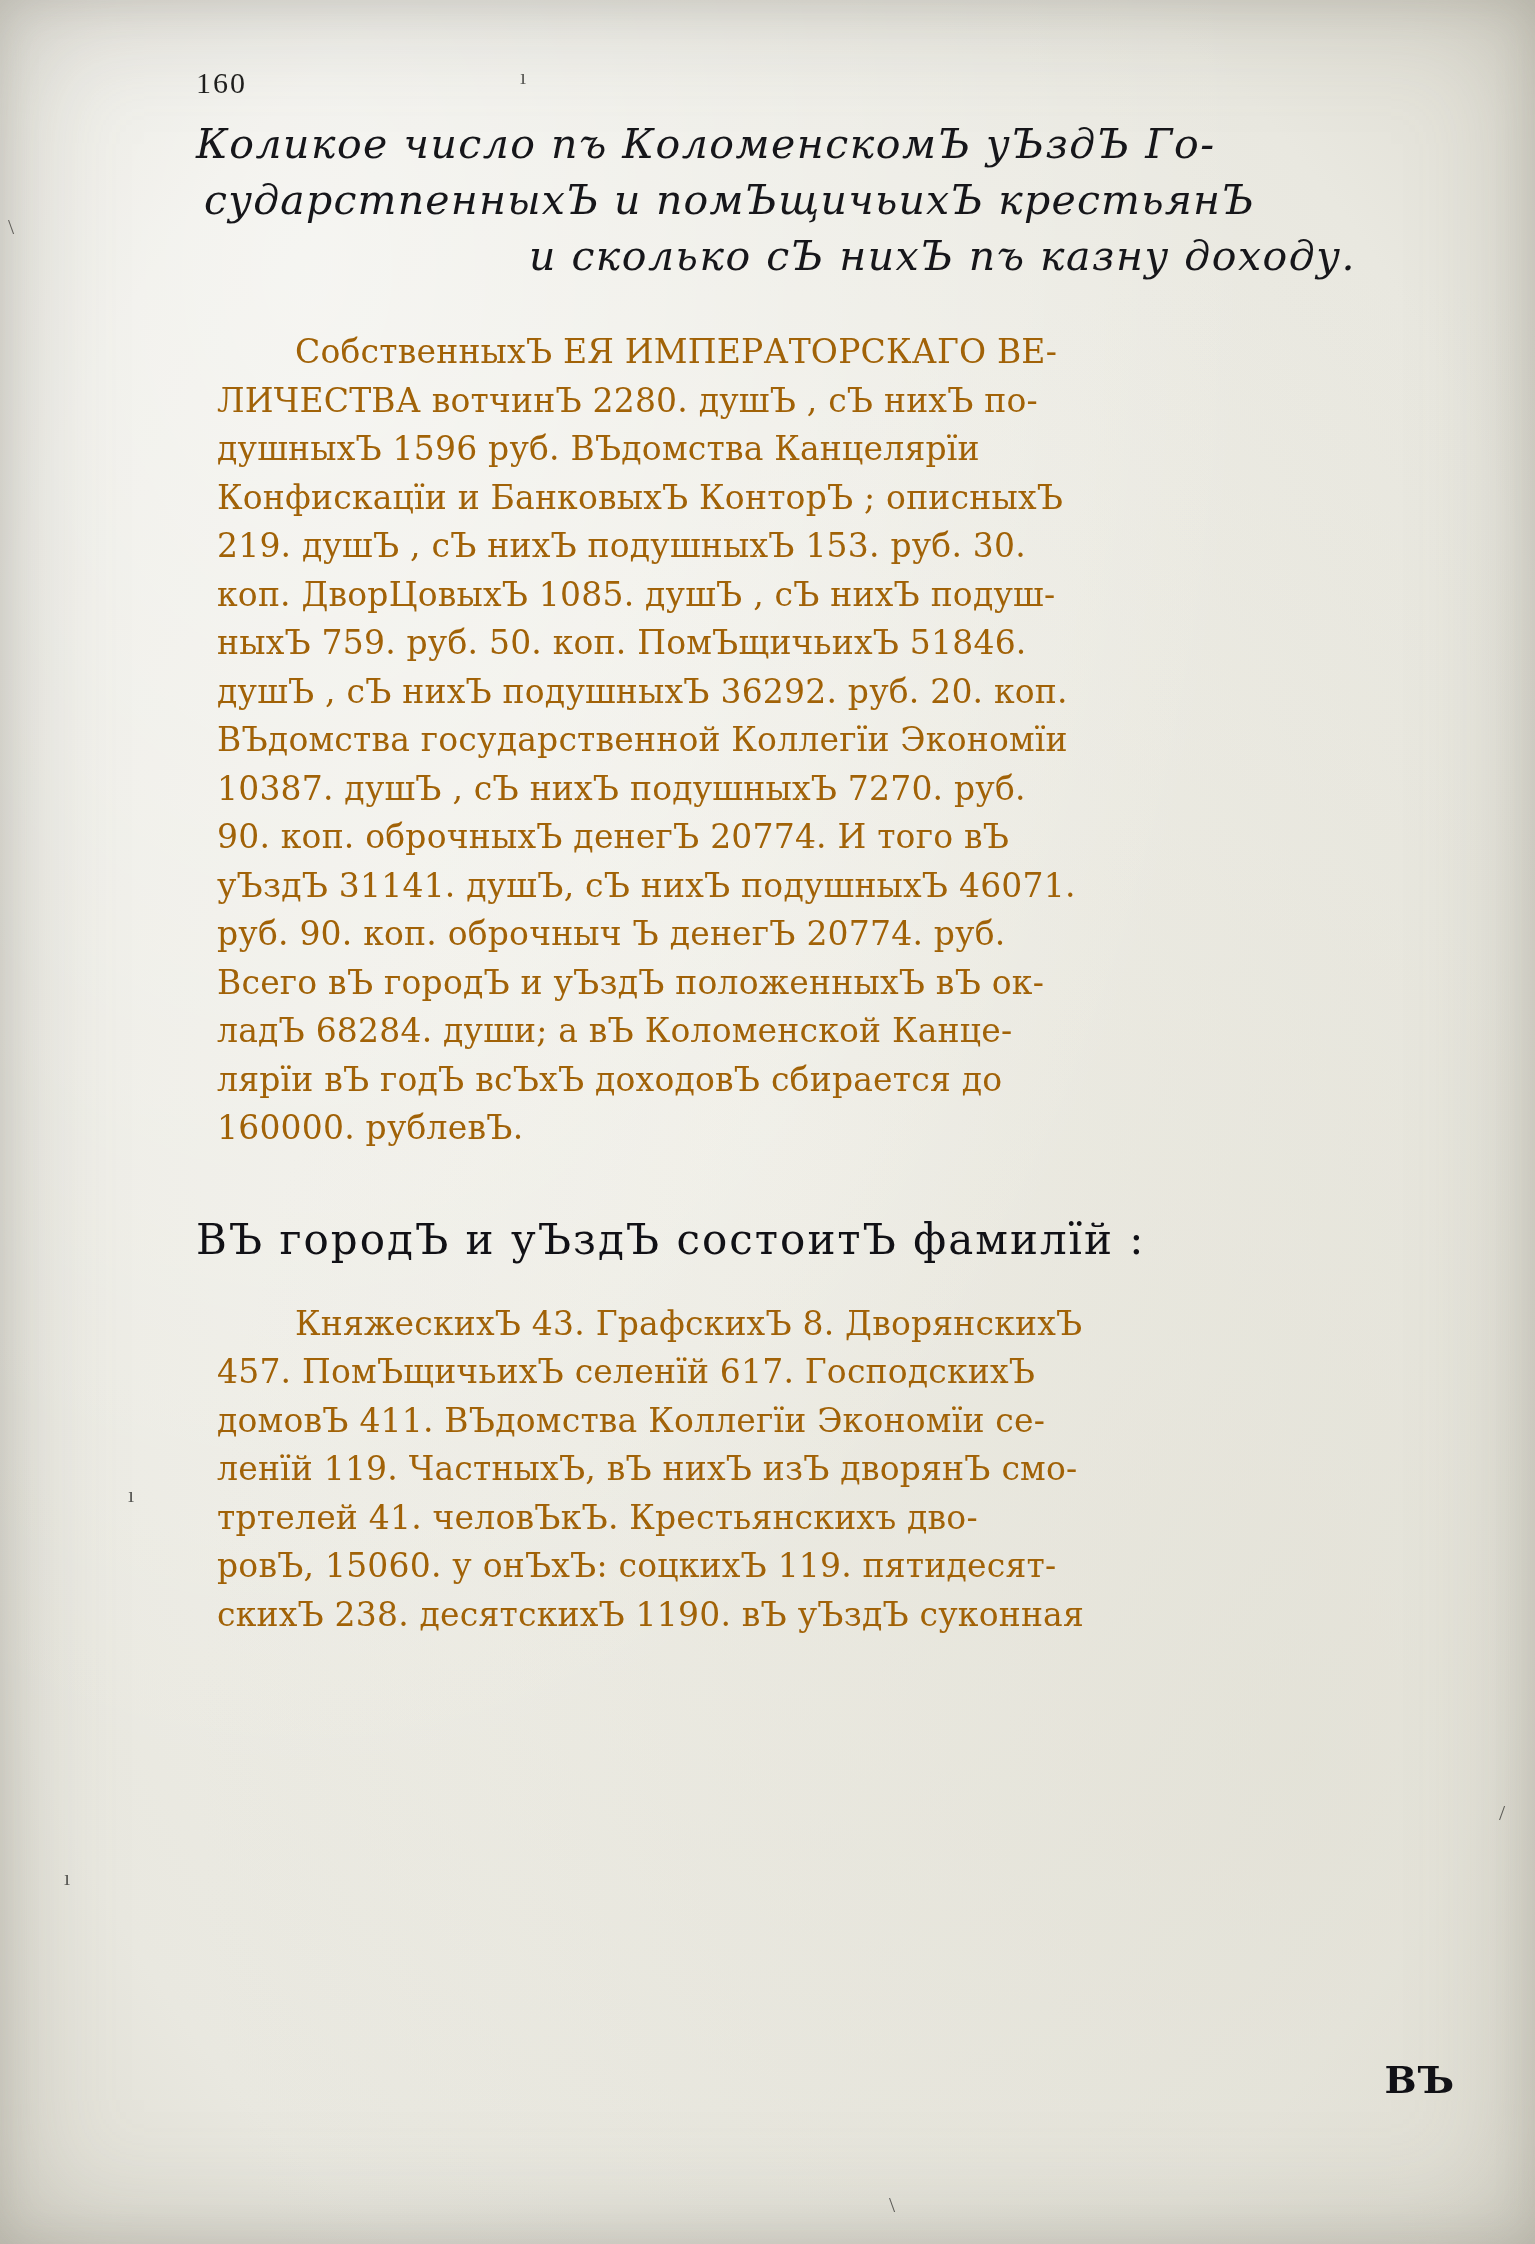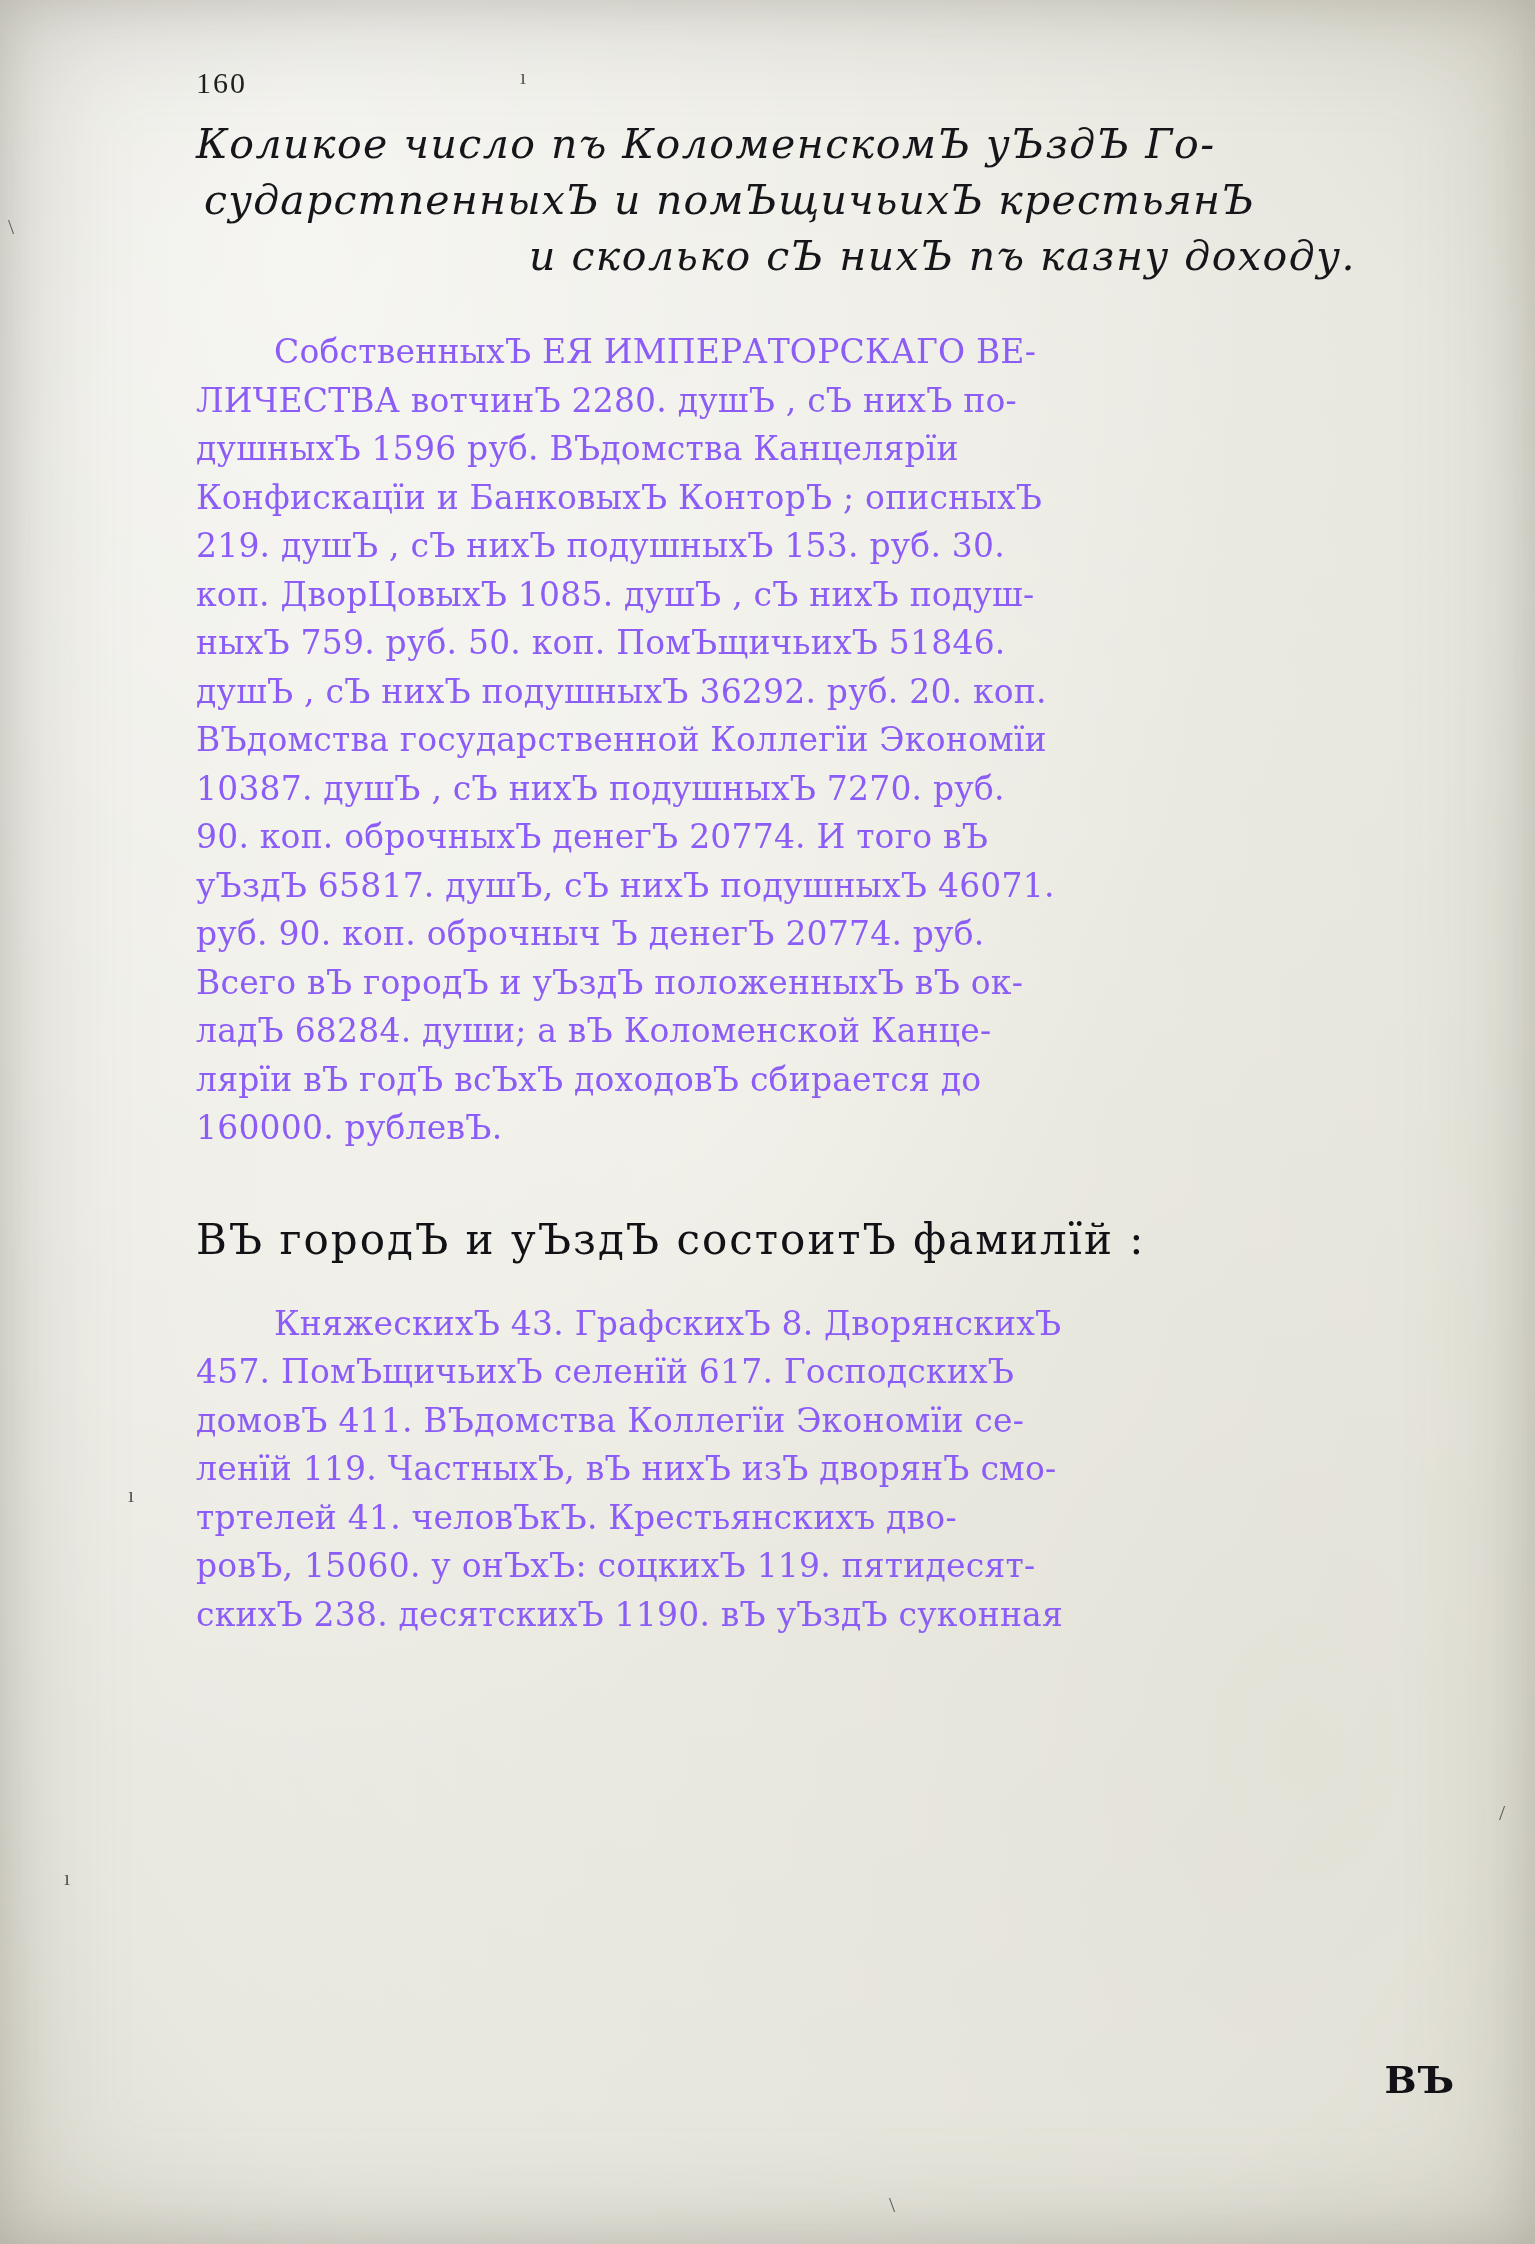--- a/index.html
+++ b/index.html
@@ -65,24 +65,25 @@
     white-space: nowrap;
   }
   .heading .ln.l1 { text-align: left; letter-spacing: 1.5px; }
   .heading .ln.l2 { text-align: left; letter-spacing: 1.2px; margin-left: 8px;}
   .heading .ln.l3 { text-align: right; letter-spacing: 1.5px; }
 
   .para {
     font-family: "DejaVu Serif", serif;
     font-size: 33px;
     line-height: 1.47;
-    color: #8b5cf6;
+    color: #a16207;
     width: 1185px;
     margin-top: 44px;
     letter-spacing: 0.2px;
+    margin-left: 21px;
   }
   .para .ln {
     display: block;
     white-space: nowrap;
   }
   .para .ln.indent { text-indent: 78px; }
 
   .subhead {
     font-family: "DejaVu Serif", serif;
     font-size: 42px;
@@ -147,21 +148,21 @@
       <span class="ln">ЛИЧЕСТВА вотчинЪ 2280. душЪ , сЪ нихЪ по-</span>
       <span class="ln">душныхЪ 1596 руб.  ВЪдомства Канцелярїи</span>
       <span class="ln">Конфискацїи и БанковыхЪ КонторЪ ; описныхЪ</span>
       <span class="ln">219. душЪ , сЪ нихЪ подушныхЪ 153. руб. 30.</span>
       <span class="ln">коп. ДворЦовыхЪ 1085. душЪ , сЪ нихЪ подуш-</span>
       <span class="ln">ныхЪ 759. руб. 50. коп.  ПомЪщичьихЪ 51846.</span>
       <span class="ln">душЪ , сЪ нихЪ подушныхЪ 36292. руб. 20. коп.</span>
       <span class="ln">ВЪдомства государственной Коллегїи Экономїи</span>
       <span class="ln">10387. душЪ , сЪ нихЪ подушныхЪ 7270. руб.</span>
       <span class="ln">90. коп. оброчныхЪ денегЪ 20774. И того вЪ</span>
-      <span class="ln">уЪздЪ 65817. душЪ, сЪ нихЪ подушныхЪ 46071.</span>
+      <span class="ln">уЪздЪ 31141. душЪ, сЪ нихЪ подушныхЪ 46071.</span>
       <span class="ln">руб. 90. коп. оброчныч Ъ денегЪ 20774. руб.</span>
       <span class="ln">Всего вЪ городЪ и уЪздЪ положенныхЪ вЪ ок-</span>
       <span class="ln">ладЪ 68284. души; а вЪ Коломенской Канце-</span>
       <span class="ln">лярїи вЪ годЪ всЪхЪ доходовЪ сбирается до</span>
       <span class="ln">160000. рублевЪ.</span>
     </div>
 
     <div class="subhead">ВЪ городЪ и уЪздЪ состоитЪ фамилїй :</div>
 
     <div class="para para2">

